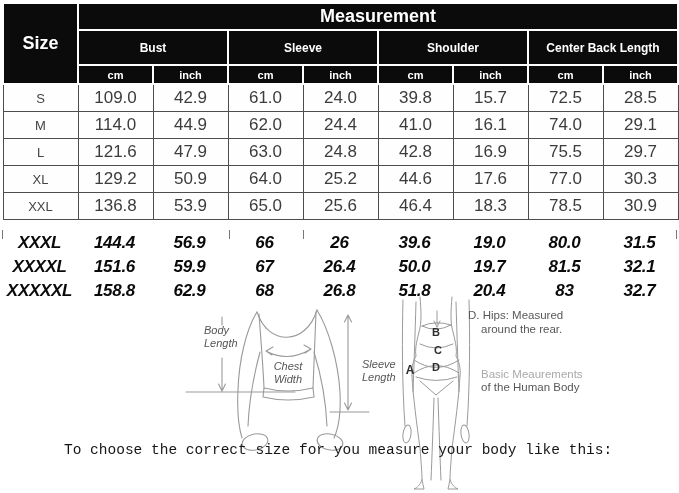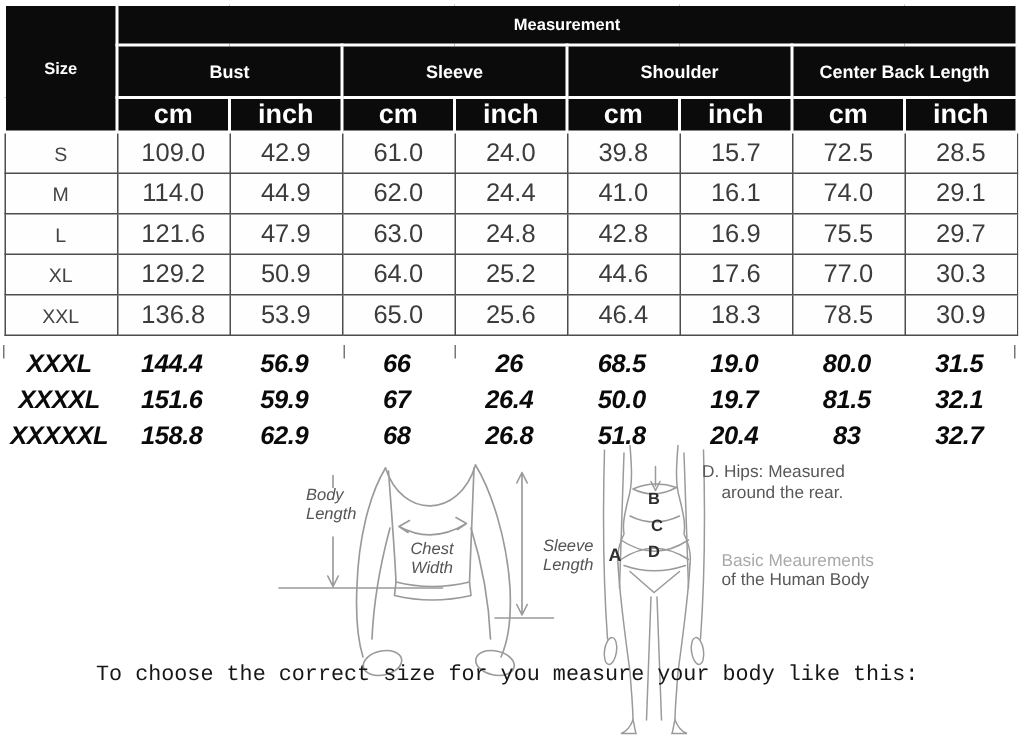--- a/index.html
+++ b/index.html
@@ -5,23 +5,23 @@
   html,body{margin:0;padding:0;background:#fff;}
   .screen{position:relative;width:679px;height:493px;background:#ffffff;overflow:hidden;
           font-family:"Liberation Sans",sans-serif;}
 
   
   table{border-collapse:collapse;table-layout:fixed;position:absolute;}
   .chart{left:2px;top:2px;width:675px;}
   .chart col,.appended col{width:75px;}
   .chart th{background:#0b0b0b;color:#ffffff;border:2px solid #ffffff;
             font-weight:bold;text-align:center;padding:0;}
-  .hr1 th{height:25px;font-size:11px;}
+  .hr1 th{height:25px;font-size:18px;}
   .hr2 th{height:33px;font-size:12px;}
-  .hr3 th{height:17px;font-size:18px;}
+  .hr3 th{height:17px;font-size:11px;}
   .chart td{border:1px solid #4d4d4d;height:26px;text-align:center;
             font-size:17px;color:#3c3c3c;padding:0;background:#fefefe;}
   .chart td.sz{font-size:13px;color:#444;}
 
   
   .appended{left:2px;top:231px;width:675px;font-style:italic;}
   .appended td{height:24px;text-align:center;font-weight:700;font-size:17px;
                color:#0a0a0a;padding:0;letter-spacing:-0.3px;}
   .stub{position:absolute;top:230px;width:1px;height:9px;background:#777;}
 
@@ -160,21 +160,21 @@
         <col>
         <col>
     </colgroup>
     <tbody>
       <tr>
         <td>XXXL</td>
         <td>144.4</td>
         <td>56.9</td>
         <td>66</td>
         <td>26</td>
-        <td>68.5</td>
+        <td>39.6</td>
         <td>19.0</td>
         <td>80.0</td>
         <td>31.5</td>
       </tr>
       <tr>
         <td>XXXXL</td>
         <td>151.6</td>
         <td>59.9</td>
         <td>67</td>
         <td>26.4</td>

